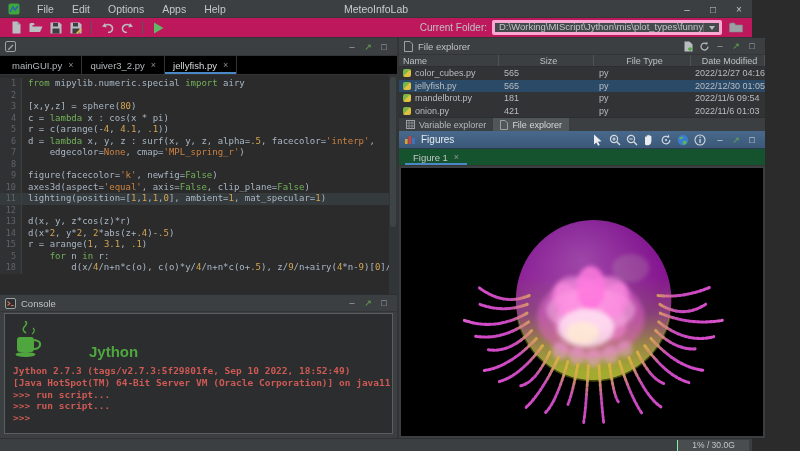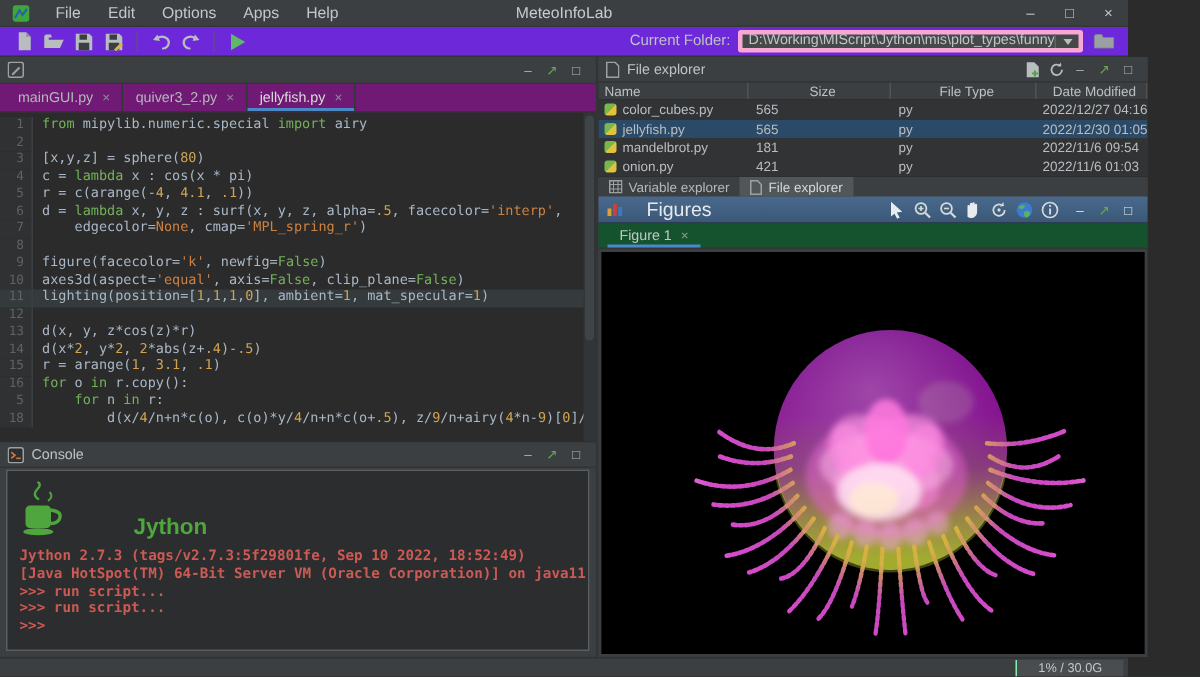--- a/index.html
+++ b/index.html
@@ -10,21 +10,21 @@
   
   .titlebar { position:relative; height:18px; background:#3c3f41; border-bottom:1px solid #343637;
               display:flex; align-items:center; padding:0 4px; }
   .app-logo { width:12px; height:12px; margin:0 8px 0 4px; flex:0 0 auto; }
   .menu-item { padding:0 9px; font-size:10.5px; color:#c3c7ca; line-height:18px; cursor:default; }
   .win-title { position:absolute; left:50%; transform:translateX(-50%); color:#c8cccf; font-size:10.5px; }
   .win-controls { position:absolute; right:0; top:0; height:18px; display:flex; }
   .win-btn { width:26px; height:18px; display:flex; align-items:center; justify-content:center;
              color:#c3c7ca; font-size:10px; }
   
-  .toolbar { height:20px; background:#6d28d9; border-bottom:1px solid #323435;
+  .toolbar { height:20px; background:#be185d; border-bottom:1px solid #323435;
              display:flex; align-items:center; padding:0 6px; }
   .tb-btn { width:20px; height:17px; display:flex; align-items:center; justify-content:center; border-radius:2px; }
   .tb-sep { width:1px; height:13px; background:#55595b; margin:0 5px; }
   .tb-right { margin-left:auto; display:flex; align-items:center; }
   .cf-label { color:#bdc1c4; font-size:10px; margin-right:5px; }
   .combo { display:flex; align-items:flex-end; width:230px; height:15px; background:#45494a;
            border:3px solid #f9a8d4; border-radius:2px; }
   .combo-text { flex:1; padding:0 4px; font-size:9.5px; color:#c0c4c7; white-space:nowrap; overflow:hidden; }
   .combo-arrow { width:16px; height:100%; border-left:1px solid #616567; display:flex; align-items:center; justify-content:center; }
   .combo-arrow .tri { width:0; height:0; border-left:3.5px solid transparent; border-right:3.5px solid transparent; border-top:4px solid #b9bdc0; }
@@ -39,21 +39,21 @@
                   display:flex; align-items:center; padding:0 5px; flex:0 0 auto; }
   .panel-header.small { height:17px; }
   .panel-title { font-size:9.5px; color:#bfc3c6; margin-left:5px; white-space:nowrap; overflow:hidden; }
   .panel-controls { margin-left:auto; display:flex; align-items:center; }
   .pc-btn { width:16px; height:14px; display:flex; align-items:center; justify-content:center;
             font-size:9px; color:#afb3b6; }
   .pc-btn.float { color:#63a94f; font-size:9px; }
 
   
   .editor-panel { height:256px; display:flex; flex-direction:column; background:#3c3f41; }
-  .editor-tabs { height:19px; background:#701a75; display:flex; align-items:center; padding-left:4px; border-bottom:1px solid #323435; }
+  .editor-tabs { height:19px; background:#000000; display:flex; align-items:center; padding-left:4px; border-bottom:1px solid #323435; }
   .ed-tab { height:18px; display:flex; align-items:center; padding:0 8px; font-size:9.5px; color:#b4b8bb;
             border-right:1px solid #333537; position:relative; }
   .ed-tab.active { color:#d8dadc; }
   .ed-tab.active::after { content:""; position:absolute; left:0; right:0; bottom:0; height:2px; background:#4a88c7; }
   .ed-tab .tab-close { margin-left:6px; color:#8a8e91; font-size:9px; }
   .code-area { flex:1; background:#2b2b2b; overflow:hidden; position:relative; padding-top:3px; }
   .code-line { display:flex; height:11.5px; line-height:11.5px; white-space:pre;
                font-family:"DejaVu Sans Mono", monospace; font-size:9px; }
   .code-line.current { background:#353a3c; }
   .gutter-num { width:22px; flex:0 0 auto; text-align:right; padding-right:5px; color:#606366;
@@ -88,21 +88,21 @@
              background:linear-gradient(135deg,#7ab648 50%,#e0c23f 50%); }
   .fe-tabs { height:14px; background:#3c3f41; display:flex; align-items:stretch; border-top:1px solid #2c2e2f; }
   .fe-tab { display:flex; align-items:center; padding:0 7px; font-size:9px; color:#b4b8bb; }
   .fe-tab.active { background:#515658; color:#d5d7d9; }
   .fe-tab svg { margin-right:4px; }
 
   
   .fig-panel { flex:1; display:flex; flex-direction:column; background:#3c3f41; }
   .fig-header { height:18px; background:linear-gradient(#49698c,#3b5878); border-bottom:1px solid #2c3c50;
                 display:flex; align-items:center; padding:0 5px; }
-  .fig-title { font-size:13px; color:#e6eaee; margin-left:15px; }
+  .fig-title { font-size:10px; color:#e6eaee; margin-left:5px; }
   .fig-toolbar { margin-left:auto; display:flex; align-items:center; }
   .fig-tool { width:17px; height:15px; display:flex; align-items:center; justify-content:center; border-radius:2px; }
   .fig-tabbar { height:17px; background:#14532d; display:flex; align-items:flex-end; padding-left:6px; border-bottom:1px solid #323435; }
   .fig-tab { height:16px; display:flex; align-items:center; padding:0 8px; font-size:9.5px; color:#c3c7ca; position:relative; }
   .fig-tab::after { content:""; position:absolute; left:0; right:0; bottom:0; height:2px; background:#4a88c7; }
   .fig-tab .tab-close { margin-left:6px; color:#93979a; font-size:9px; }
   .fig-canvas-wrap { flex:1; padding:2px; }
   .fig-canvas { width:100%; height:100%; background:#000; display:block; }
 
   
@@ -242,21 +242,20 @@
             <div class="code-line"><span class="gutter-num">6</span><span class="code-text">d = <span class="tk-k">lambda</span> x, y, z : surf(x, y, z, alpha=<span class="tk-num">.5</span>, facecolor=<span class="tk-s">'interp'</span>,</span></div>
             <div class="code-line"><span class="gutter-num">7</span><span class="code-text">    edgecolor=<span class="tk-n">None</span>, cmap=<span class="tk-s">'MPL_spring_r'</span>)</span></div>
             <div class="code-line"><span class="gutter-num">8</span><span class="code-text"> </span></div>
             <div class="code-line"><span class="gutter-num">9</span><span class="code-text">figure(facecolor=<span class="tk-s">'k'</span>, newfig=<span class="tk-k">False</span>)</span></div>
             <div class="code-line"><span class="gutter-num">10</span><span class="code-text">axes3d(aspect=<span class="tk-s">'equal'</span>, axis=<span class="tk-k">False</span>, clip_plane=<span class="tk-k">False</span>)</span></div>
             <div class="code-line current"><span class="gutter-num">11</span><span class="code-text">lighting(position=[<span class="tk-num">1</span>,<span class="tk-num">1</span>,<span class="tk-num">1</span>,<span class="tk-num">0</span>], ambient=<span class="tk-num">1</span>, mat_specular=<span class="tk-num">1</span>)</span></div>
             <div class="code-line"><span class="gutter-num">12</span><span class="code-text"> </span></div>
             <div class="code-line"><span class="gutter-num">13</span><span class="code-text">d(x, y, z*cos(z)*r)</span></div>
             <div class="code-line"><span class="gutter-num">14</span><span class="code-text">d(x*<span class="tk-num">2</span>, y*<span class="tk-num">2</span>, <span class="tk-num">2</span>*abs(z+<span class="tk-num">.4</span>)-<span class="tk-num">.5</span>)</span></div>
             <div class="code-line"><span class="gutter-num">15</span><span class="code-text">r = arange(<span class="tk-num">1</span>, <span class="tk-num">3.1</span>, <span class="tk-num">.1</span>)</span></div>
-            <div class="code-line"><span class="gutter-num">16</span><span class="code-text"><span class="tk-k">for</span> o <span class="tk-k">in</span> r.copy():</span></div>
             <div class="code-line"><span class="gutter-num">5</span><span class="code-text">    <span class="tk-k">for</span> n <span class="tk-k">in</span> r:</span></div>
             <div class="code-line"><span class="gutter-num">18</span><span class="code-text">        d(x/<span class="tk-num">4</span>/n+n*c(o), c(o)*y/<span class="tk-num">4</span>/n+n*c(o+<span class="tk-num">.5</span>), z/<span class="tk-num">9</span>/n+airy(<span class="tk-num">4</span>*n-<span class="tk-num">9</span>)[<span class="tk-num">0</span>]/<span class="tk-num">4</span>-)</span></div>
           </div>
       </div>
 
       <div class="console-panel">
         <div class="panel-header small">
           <svg width="11" height="11" viewBox="0 0 11 11">
             <rect x="0.5" y="0.5" width="10" height="10" rx="1.5" fill="#2c2e2f" stroke="#9da1a4"></rect>
             <path d="M2.5 3.5 L5 5.5 L2.5 7.5" stroke="#c87450" stroke-width="1.1" fill="none"></path>

